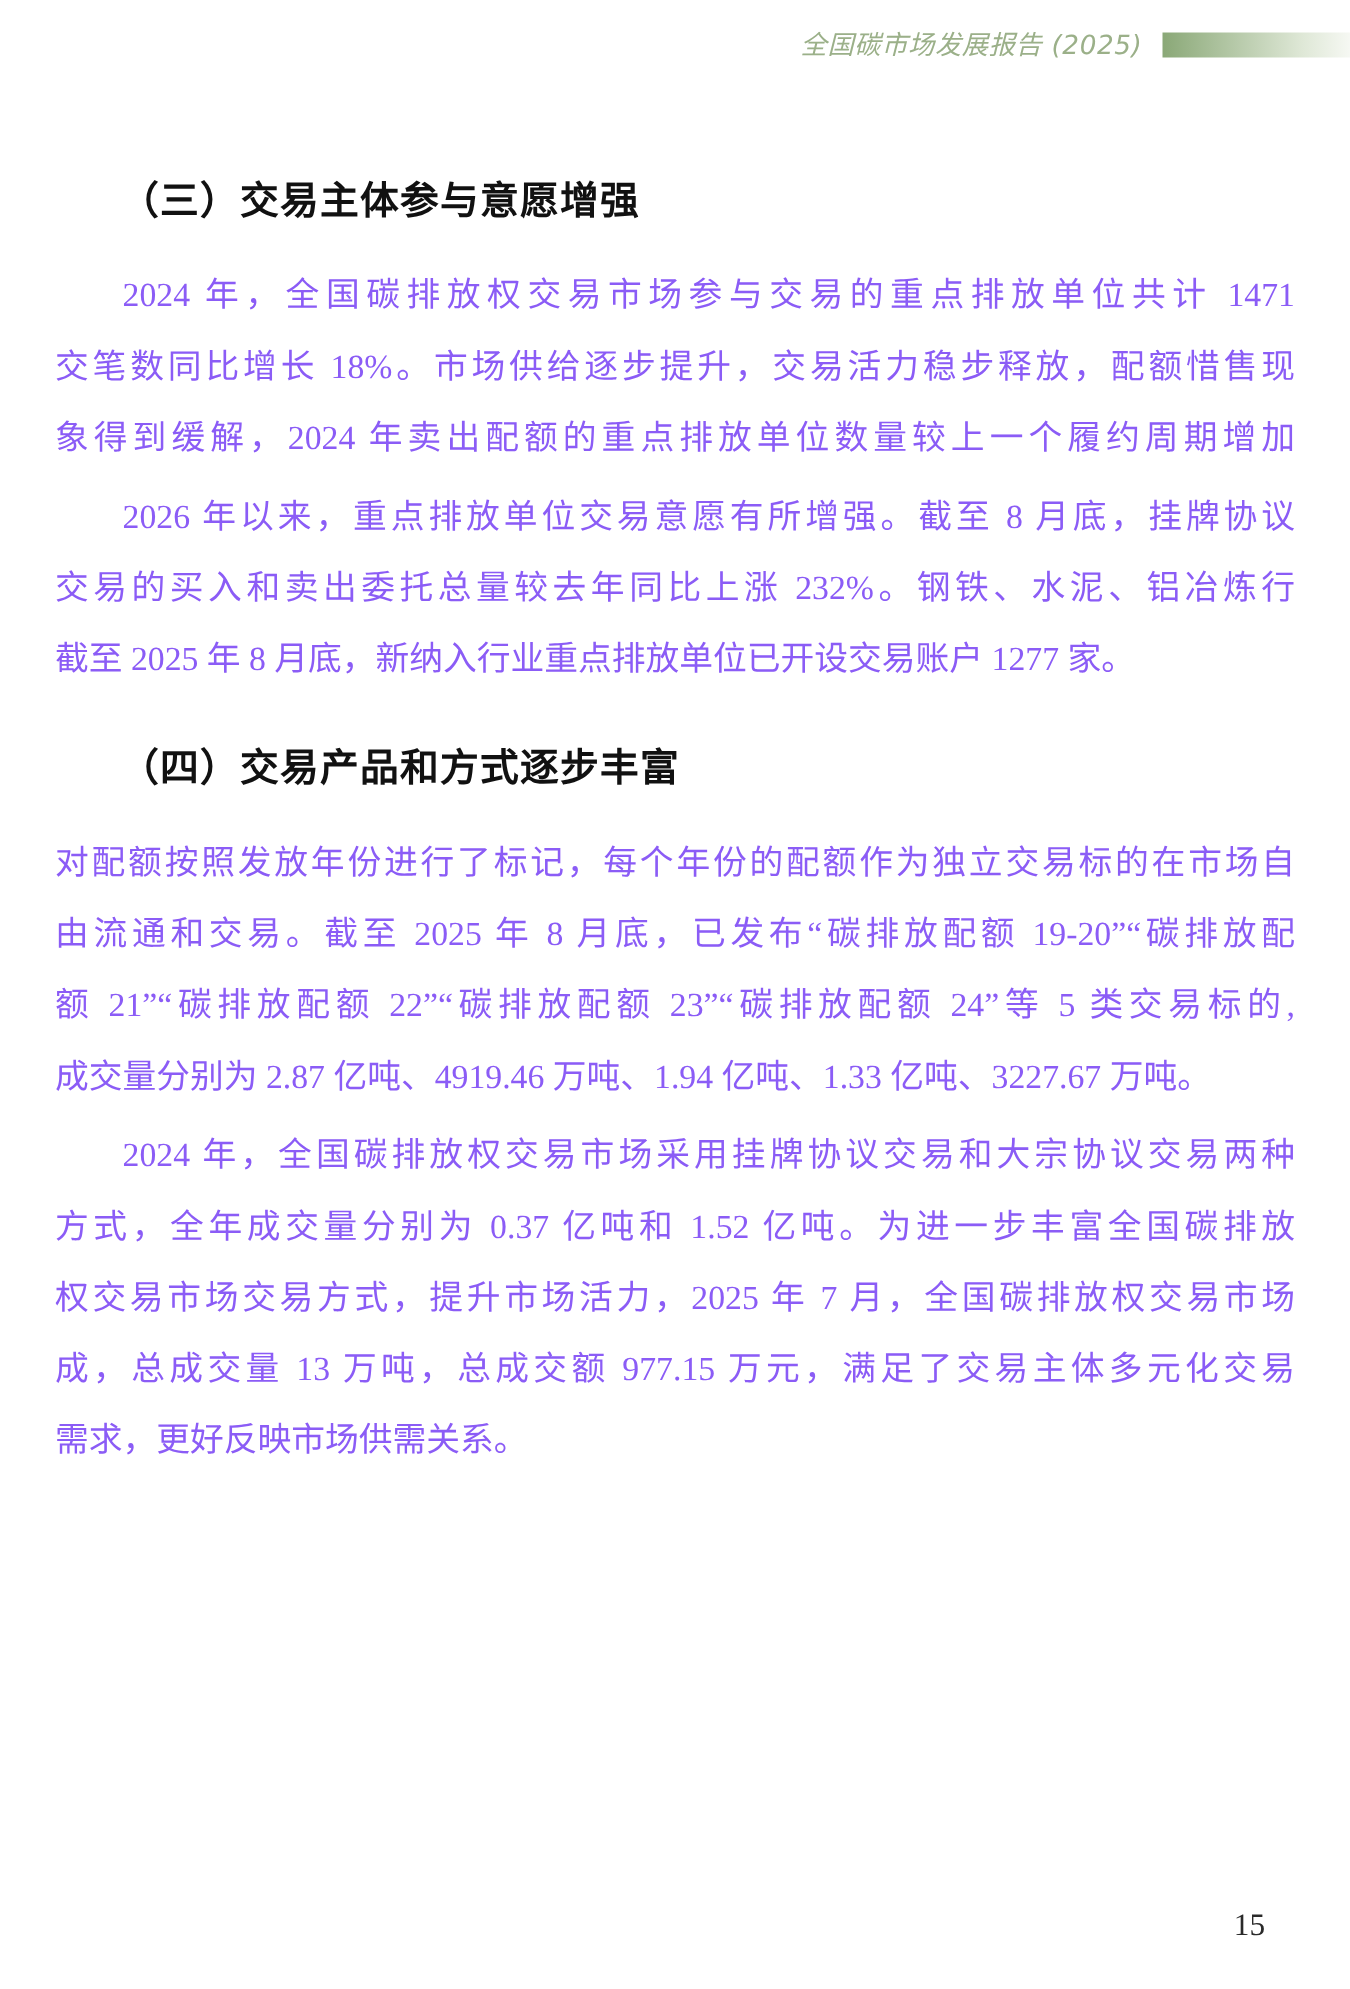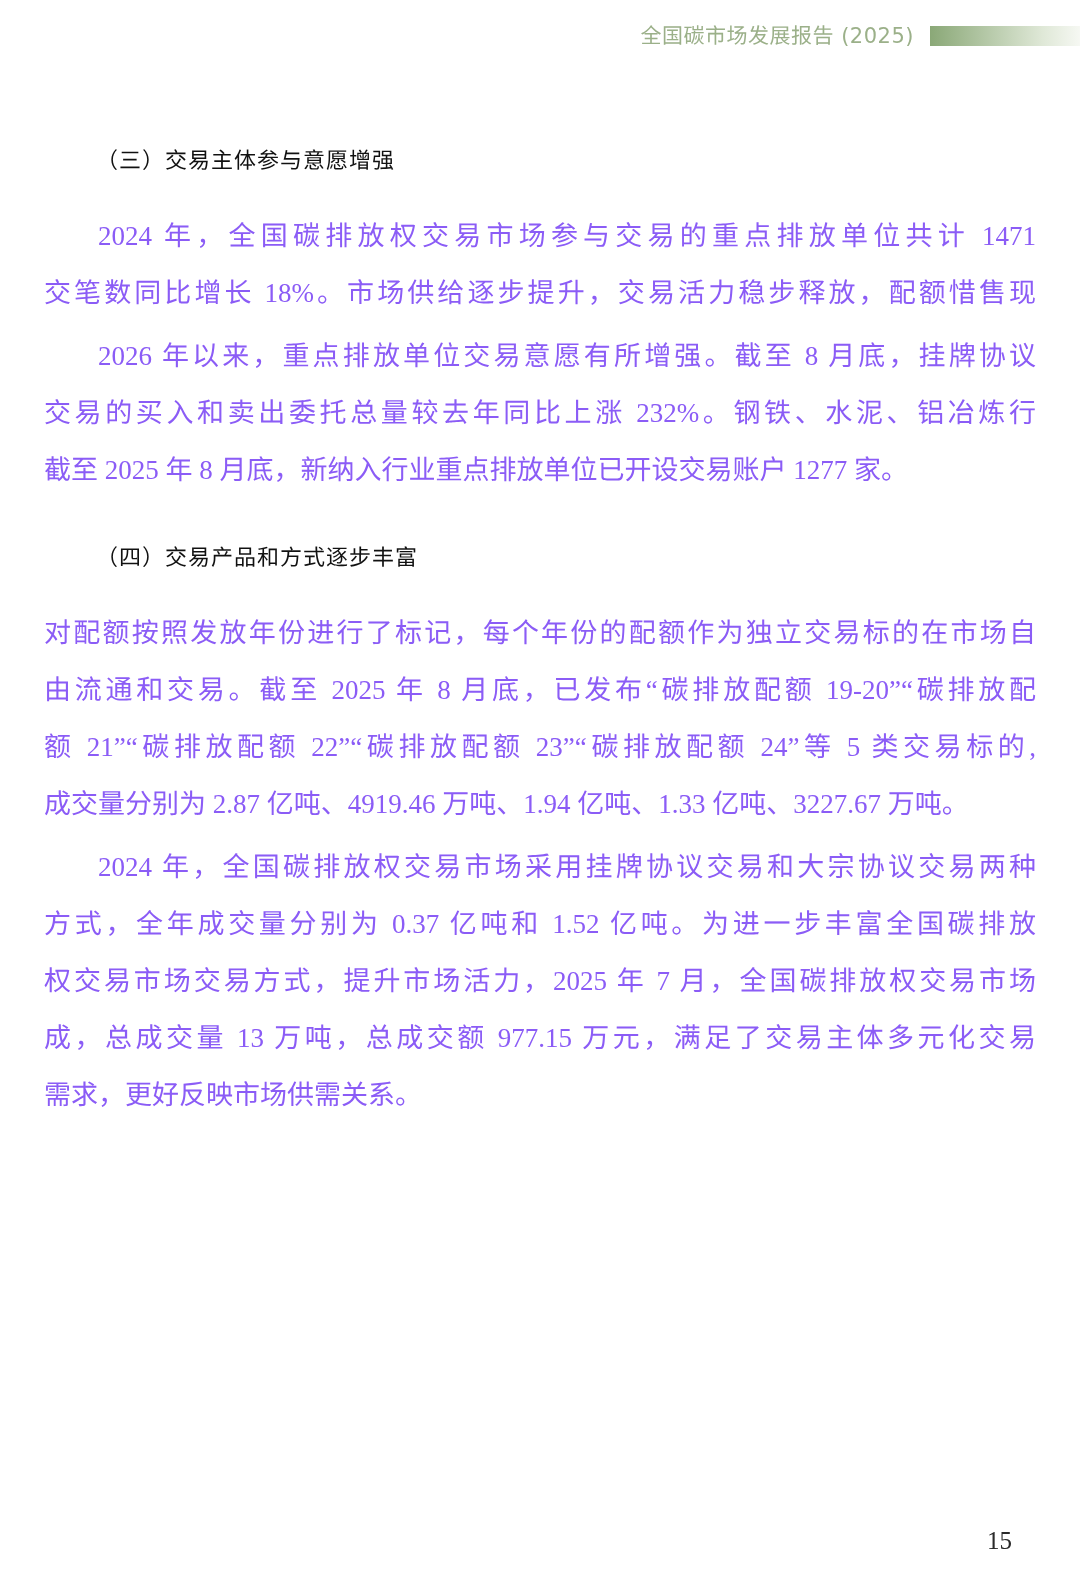--- a/index.html
+++ b/index.html
@@ -25,35 +25,36 @@
     padding: 22px 0 0 0;
     height: 28px;
   }
   .run-header .header-title {
     font-family: "DejaVu Sans", "Liberation Sans", sans-serif;
     font-size: 21px;
     letter-spacing: 0.5px;
     color: #9bb089;
     line-height: 28px;
     white-space: nowrap;
+    font-style: italic;
   }
   .run-header .header-bar {
     width: 150px;
     height: 20px;
     margin-left: 16px;
     background: linear-gradient(to right, #8aa877, #dfe8d7 75%, #f6f8f3);
     flex: 0 0 auto;
   }
   
   .content {
     padding: 0 44px;
   }
   .sec-heading {
-    font-size: 22px;
-    font-weight: 400;
+    font-size: 31px;
+    font-weight: 700;
     color: #111111;
     line-height: 46px;
     margin: 36px 0 24px 0;
     padding-left: 52px;
     letter-spacing: 1px;
   }
   .sec-heading.first-heading {
     margin-top: 88px;
   }
   .para {
@@ -92,20 +93,21 @@
     <span class="header-title">全国碳市场发展报告 (2025)</span>
     <span class="header-bar"></span>
   </header>
 
   <main class="content" id="content">
 
   <h2 class="sec-heading first-heading">（三）交易主体参与意愿增强</h2>
       <div class="para">
         <div class="line first">2024 年，全国碳排放权交易市场参与交易的重点排放单位共计 1471</div>
         <div class="line">交笔数同比增长 18%。市场供给逐步提升，交易活力稳步释放，配额惜售现</div>
+        <div class="line">象得到缓解，2024 年卖出配额的重点排放单位数量较上一个履约周期增加</div>
       </div>
       <div class="para">
         <div class="line first">2026 年以来，重点排放单位交易意愿有所增强。截至 8 月底，挂牌协议</div>
         <div class="line">交易的买入和卖出委托总量较去年同比上涨 232%。钢铁、水泥、铝冶炼行</div>
         <div class="line last">截至 2025 年 8 月底，新纳入行业重点排放单位已开设交易账户 1277 家。</div>
       </div>
       <h2 class="sec-heading">（四）交易产品和方式逐步丰富</h2>
       <div class="para">
         <div class="line">对配额按照发放年份进行了标记，每个年份的配额作为独立交易标的在市场自</div>
         <div class="line">由流通和交易。截至 2025 年 8 月底，已发布“碳排放配额 19-20”“碳排放配</div>

